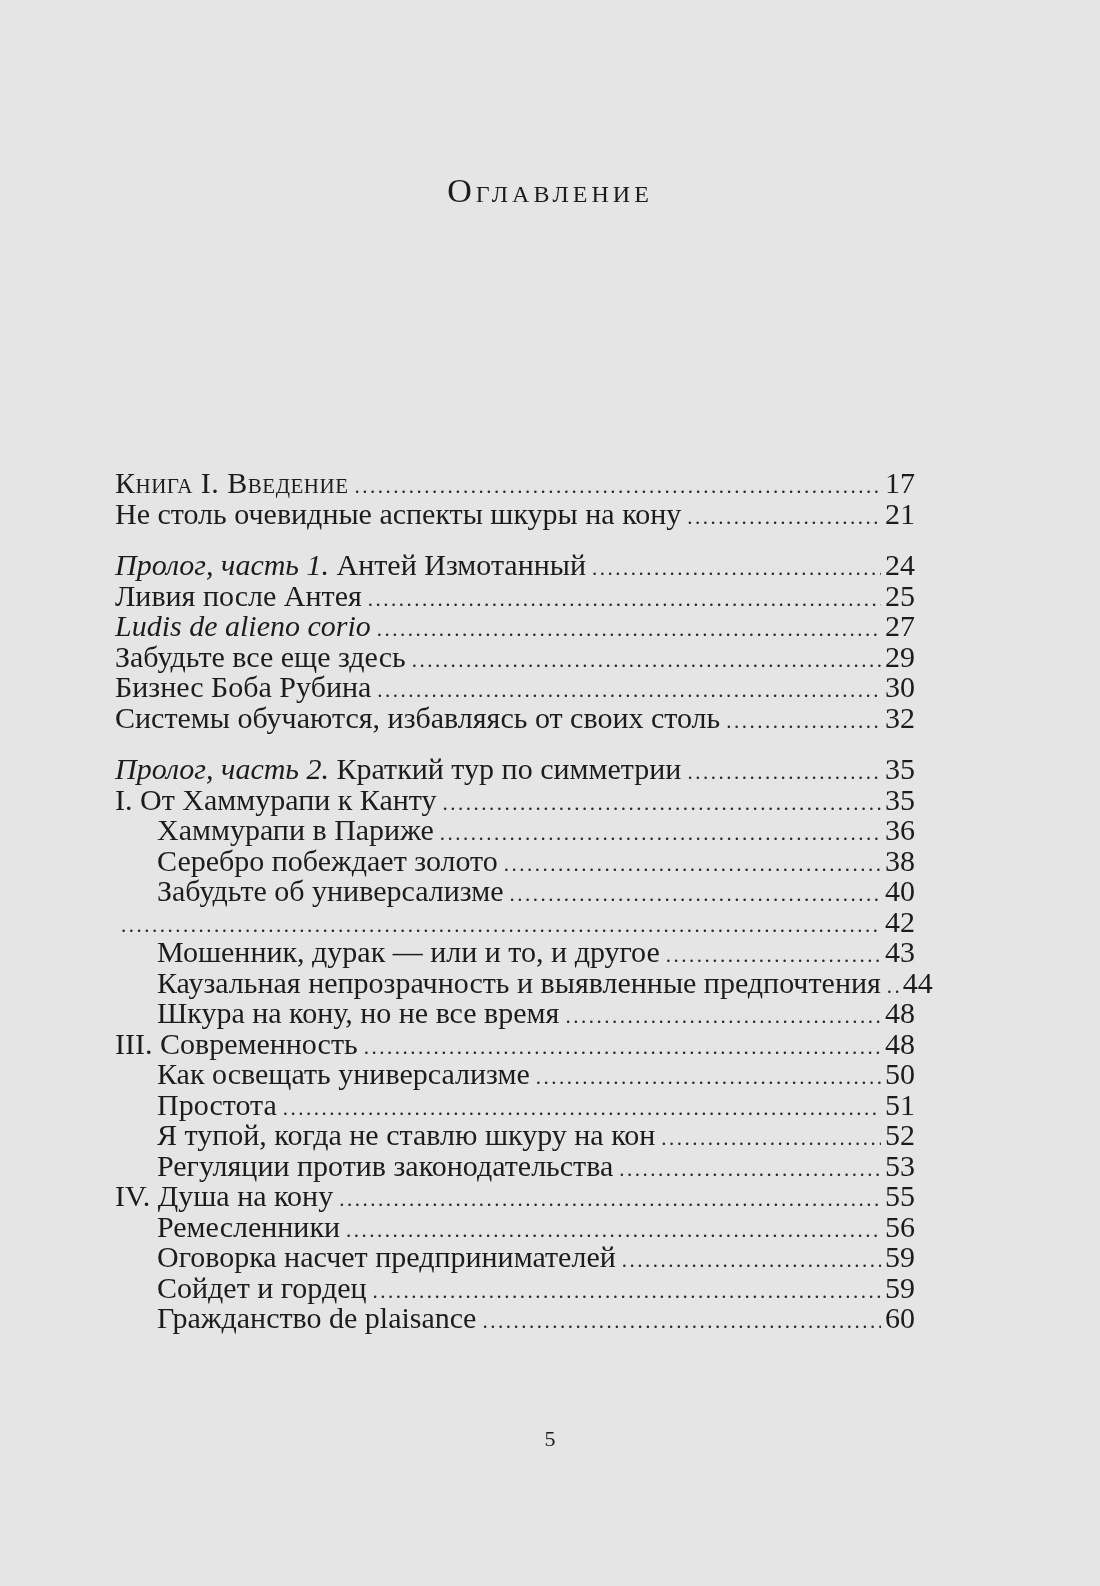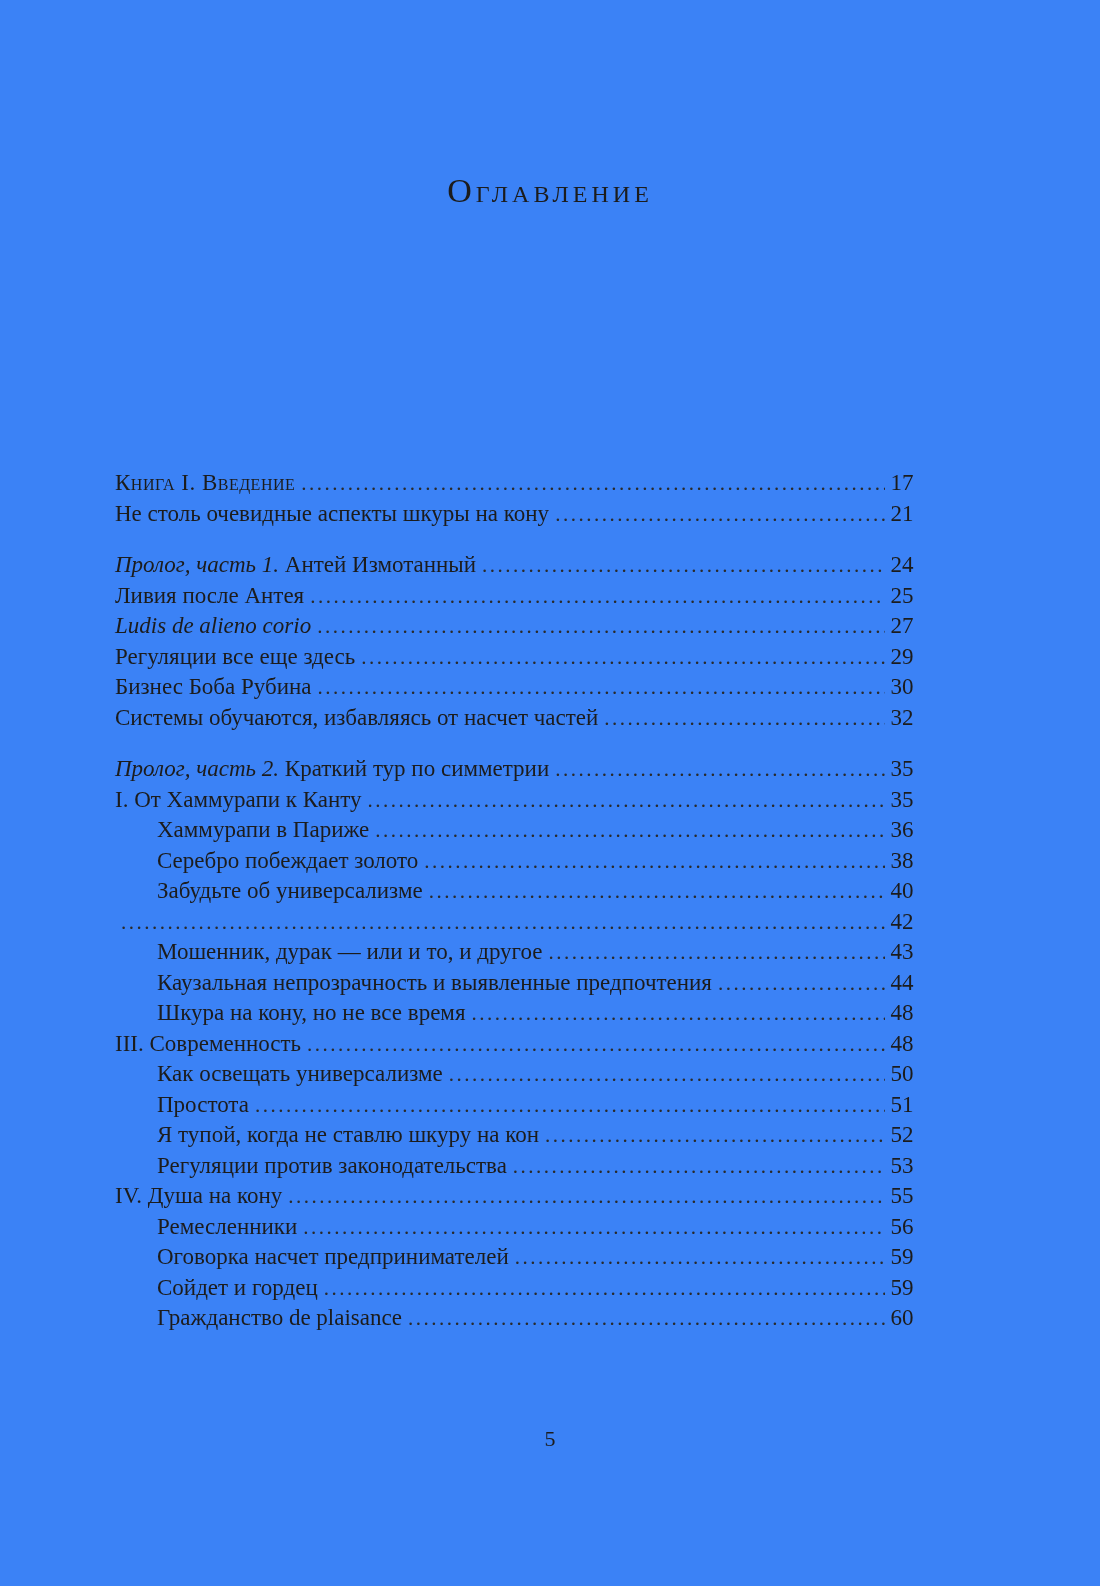--- a/index.html
+++ b/index.html
@@ -10,38 +10,38 @@
 
   body {
     font-family: "Liberation Serif", "DejaVu Serif", serif;
     color: #1c1c1c;
   }
 
   .page {
     position: relative;
     width: 1100px;
     height: 1586px;
-    background: #3b82f6;
+    background: #e5e5e5;
     overflow: hidden;
   }
 
   .doc-title {
     margin-top: 172px;
     text-align: center;
     font-size: 34px;
     font-weight: normal;
     font-variant: small-caps;
     letter-spacing: 4px;
     color: #1c1c1c;
   }
 
   .toc {
     width: 800px;
     margin: 258px 0 12px 115px;
-    font-size: 23px;
+    font-size: 30px;
   }
 
   .toc-group { margin-top: 21px; }
   .toc-group:first-child { margin-top: 0; }
 
   .toc-row {
     display: flex;
     align-items: baseline;
     height: 30.5px;
     line-height: 30.5px;
@@ -119,31 +119,31 @@
           <span class="toc-label">Ливия после Антея</span>
           <span class="leader"></span>
           <span class="toc-page">25</span>
         </div>
         <div class="toc-row indent-0">
           <span class="toc-label italic">Ludis de alieno corio</span>
           <span class="leader"></span>
           <span class="toc-page">27</span>
         </div>
         <div class="toc-row indent-0">
-          <span class="toc-label">Регуляции все еще здесь</span>
+          <span class="toc-label">Забудьте все еще здесь</span>
           <span class="leader"></span>
           <span class="toc-page">29</span>
         </div>
         <div class="toc-row indent-0">
           <span class="toc-label">Бизнес Боба Рубина</span>
           <span class="leader"></span>
           <span class="toc-page">30</span>
         </div>
         <div class="toc-row indent-0">
-          <span class="toc-label">Системы обучаются, избавляясь от насчет частей</span>
+          <span class="toc-label">Системы обучаются, избавляясь от своих столь</span>
           <span class="leader"></span>
           <span class="toc-page">32</span>
         </div>
       </div>
       <div class="toc-group">
         <div class="toc-row indent-0">
           <span class="toc-label"><span class="italic">Пролог, часть 2. </span>Краткий тур по симметрии</span>
           <span class="leader"></span>
           <span class="toc-page">35</span>
         </div>

